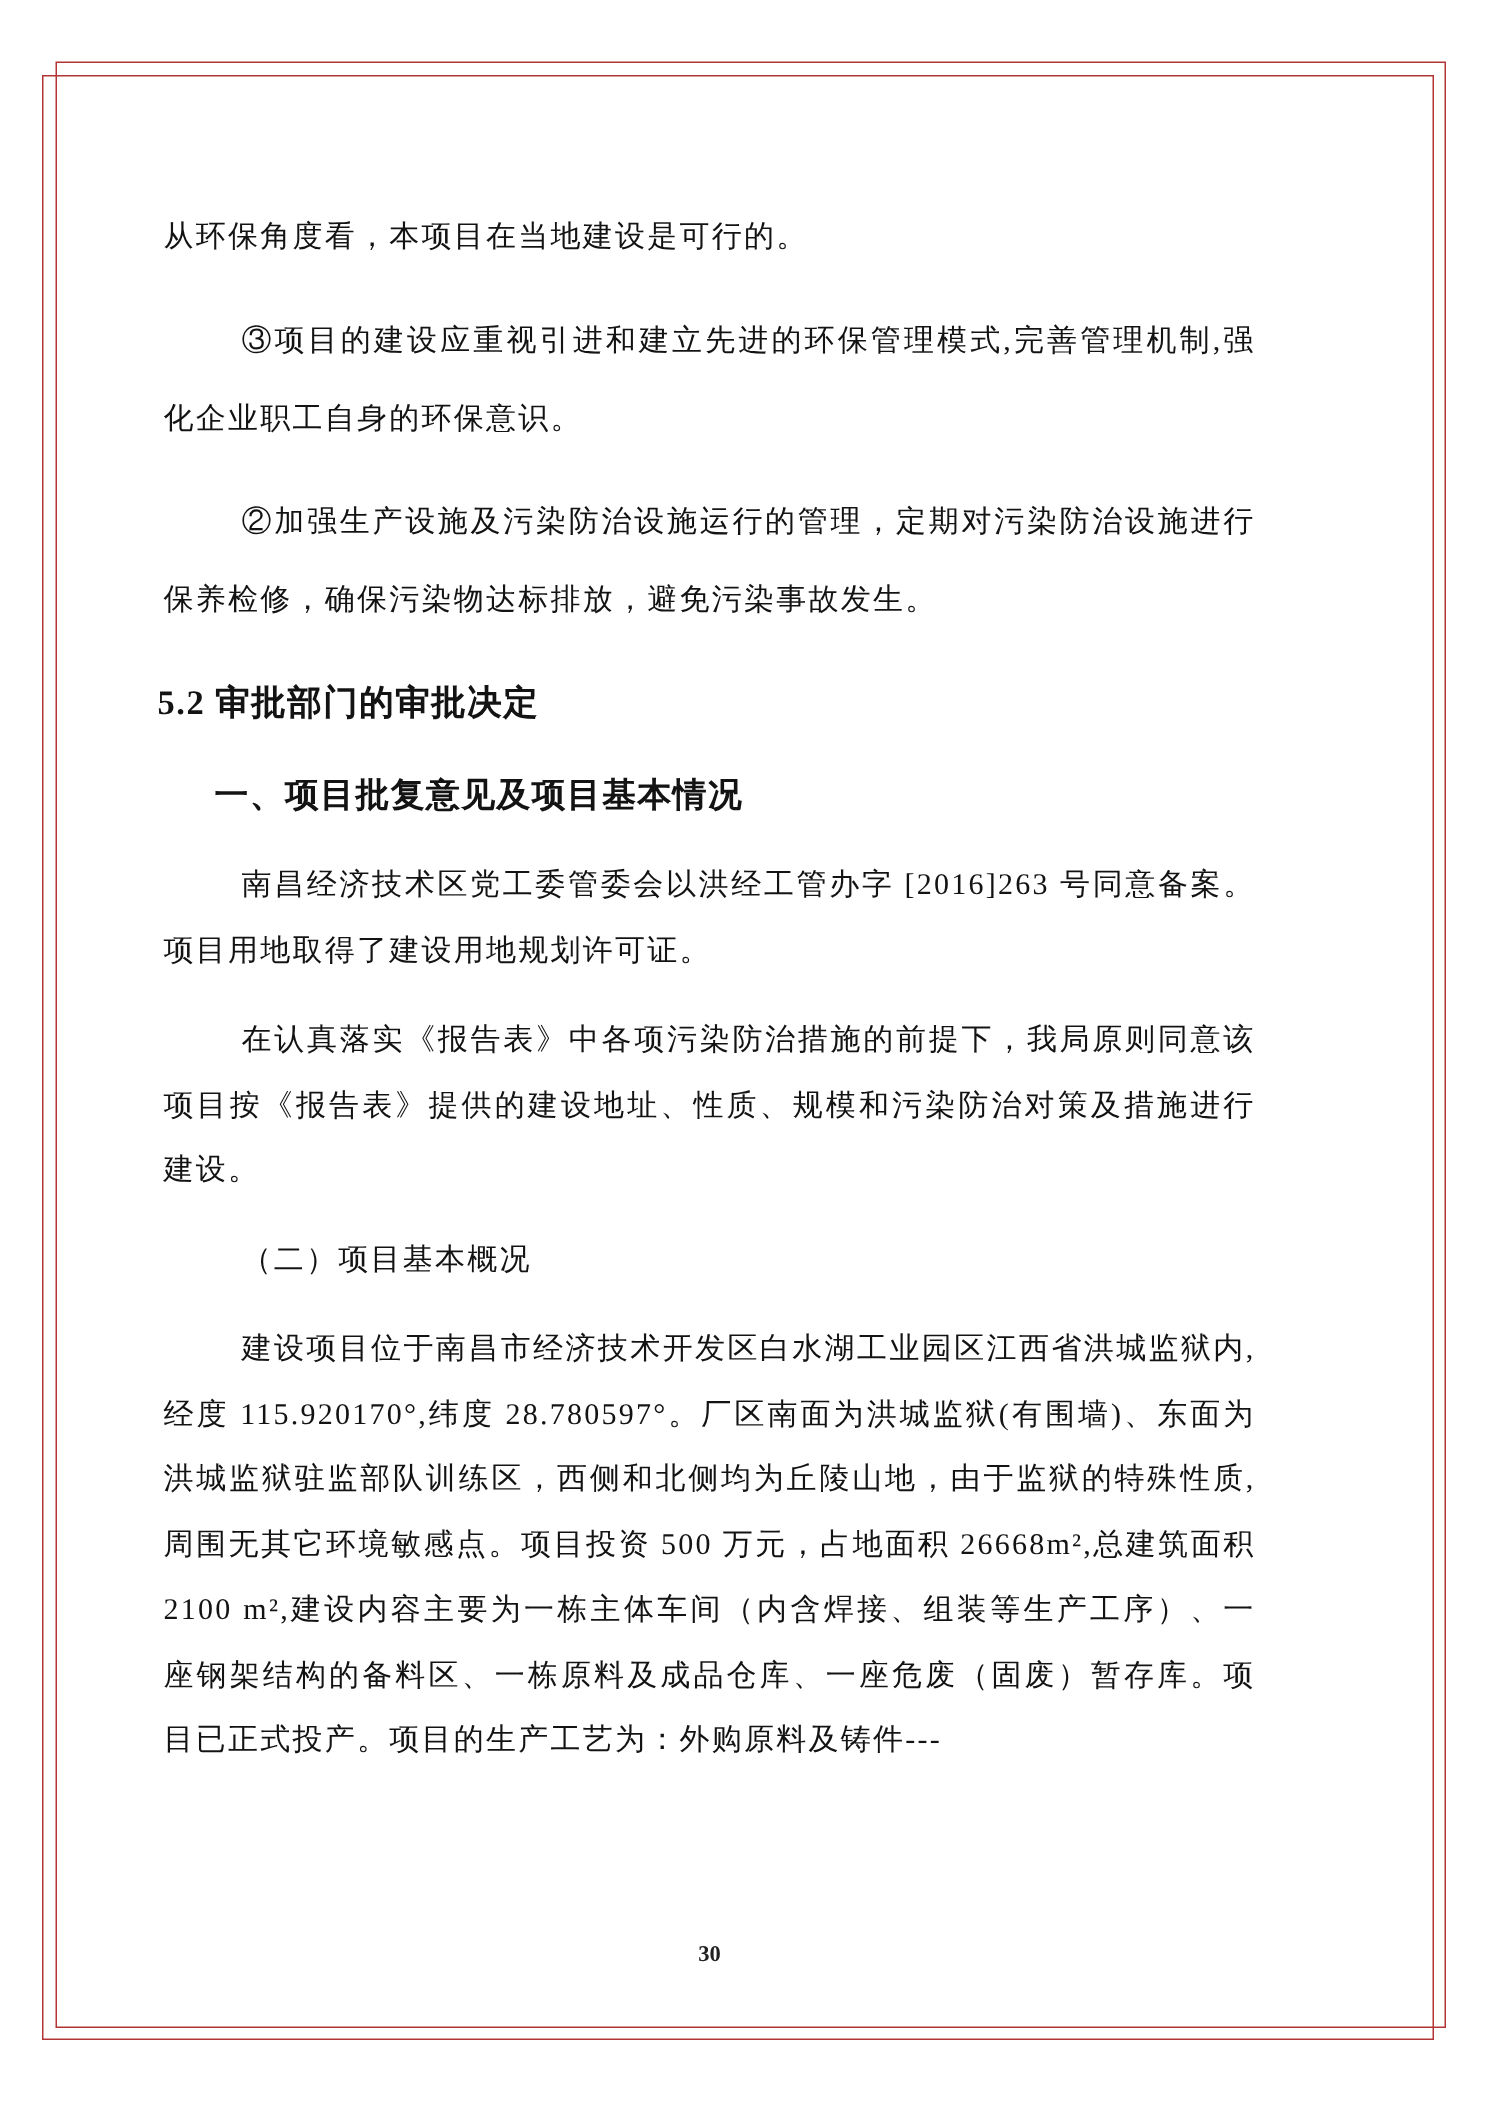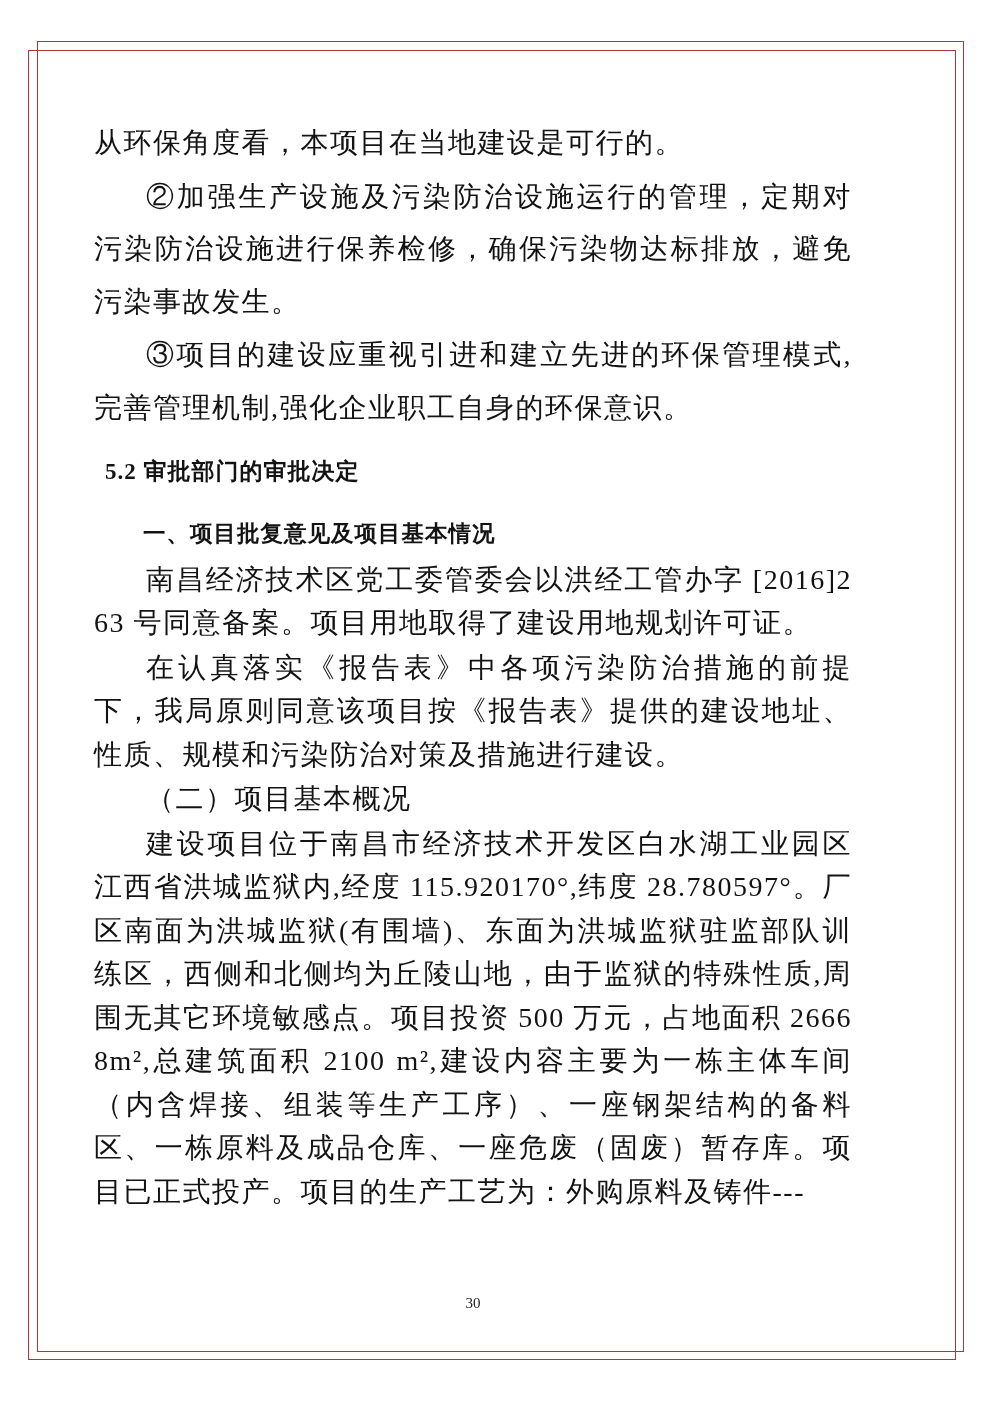--- a/index.html
+++ b/index.html
@@ -17,22 +17,22 @@
   .frame-a { left: 37px; top: 41px; width: 925px; height: 1309px; }
   .frame-b { left: 28px; top: 50px; width: 926px; height: 1308px; }
 
   .content {
     position: absolute;
     left: 93px;
     top: 116px;
     width: 760px;
   }
   .para {
-    margin: 1px;
-    font-size: 28px;
+    margin: 16px;
+    font-size: 20px;
     letter-spacing: 1.5px;
     text-align: justify;
     word-break: break-all;
   }
   .loose .para { line-height: 52.5px; }
   .tight .para { line-height: 43.5px; }
   .indent { text-indent: 52px; }
   .h-section {
     margin: 12px;
     font-size: 23px;
@@ -52,36 +52,37 @@
   }
   .page-number {
     position: absolute;
     left: 93px;
     width: 760px;
     top: 1294px;
     text-align: center;
     font-size: 15px;
     line-height: 18px;
     color: #222222;
+    font-weight: bold;
   }
 </style>
 </head>
 <body>
 
 <div class="page">
 
   <div class="frame frame-a"></div>
   <div class="frame frame-b"></div>
 
   <div class="content">
 
     <div class="loose">
       <p class="para">从环保角度看，本项目在当地建设是可行的。</p>
+      <p class="para indent">③项目的建设应重视引进和建立先进的环保管理模式,完善管理机制,强化企业职工自身的环保意识。</p>
       <p class="para indent">②加强生产设施及污染防治设施运行的管理，定期对污染防治设施进行保养检修，确保污染物达标排放，避免污染事故发生。</p>
-      <p class="para indent">③项目的建设应重视引进和建立先进的环保管理模式,完善管理机制,强化企业职工自身的环保意识。</p>
       <h2 class="h-section">5.2 审批部门的审批决定</h2>
     </div>
 
     <h3 class="h-sub">一、项目批复意见及项目基本情况</h3>
 
     <div class="tight">
       <p class="para indent">南昌经济技术区党工委管委会以洪经工管办字 [2016]263 号同意备案。项目用地取得了建设用地规划许可证。</p>
       <p class="para indent">在认真落实《报告表》中各项污染防治措施的前提下，我局原则同意该项目按《报告表》提供的建设地址、性质、规模和污染防治对策及措施进行建设。</p>
       <p class="para indent">（二）项目基本概况</p>
       <p class="para indent">建设项目位于南昌市经济技术开发区白水湖工业园区江西省洪城监狱内,经度 115.920170°,纬度 28.780597°。厂区南面为洪城监狱(有围墙)、东面为洪城监狱驻监部队训练区，西侧和北侧均为丘陵山地，由于监狱的特殊性质,周围无其它环境敏感点。项目投资 500 万元，占地面积 26668m²,总建筑面积 2100 m²,建设内容主要为一栋主体车间（内含焊接、组装等生产工序）、一座钢架结构的备料区、一栋原料及成品仓库、一座危废（固废）暂存库。项目已正式投产。项目的生产工艺为：外购原料及铸件---</p>

